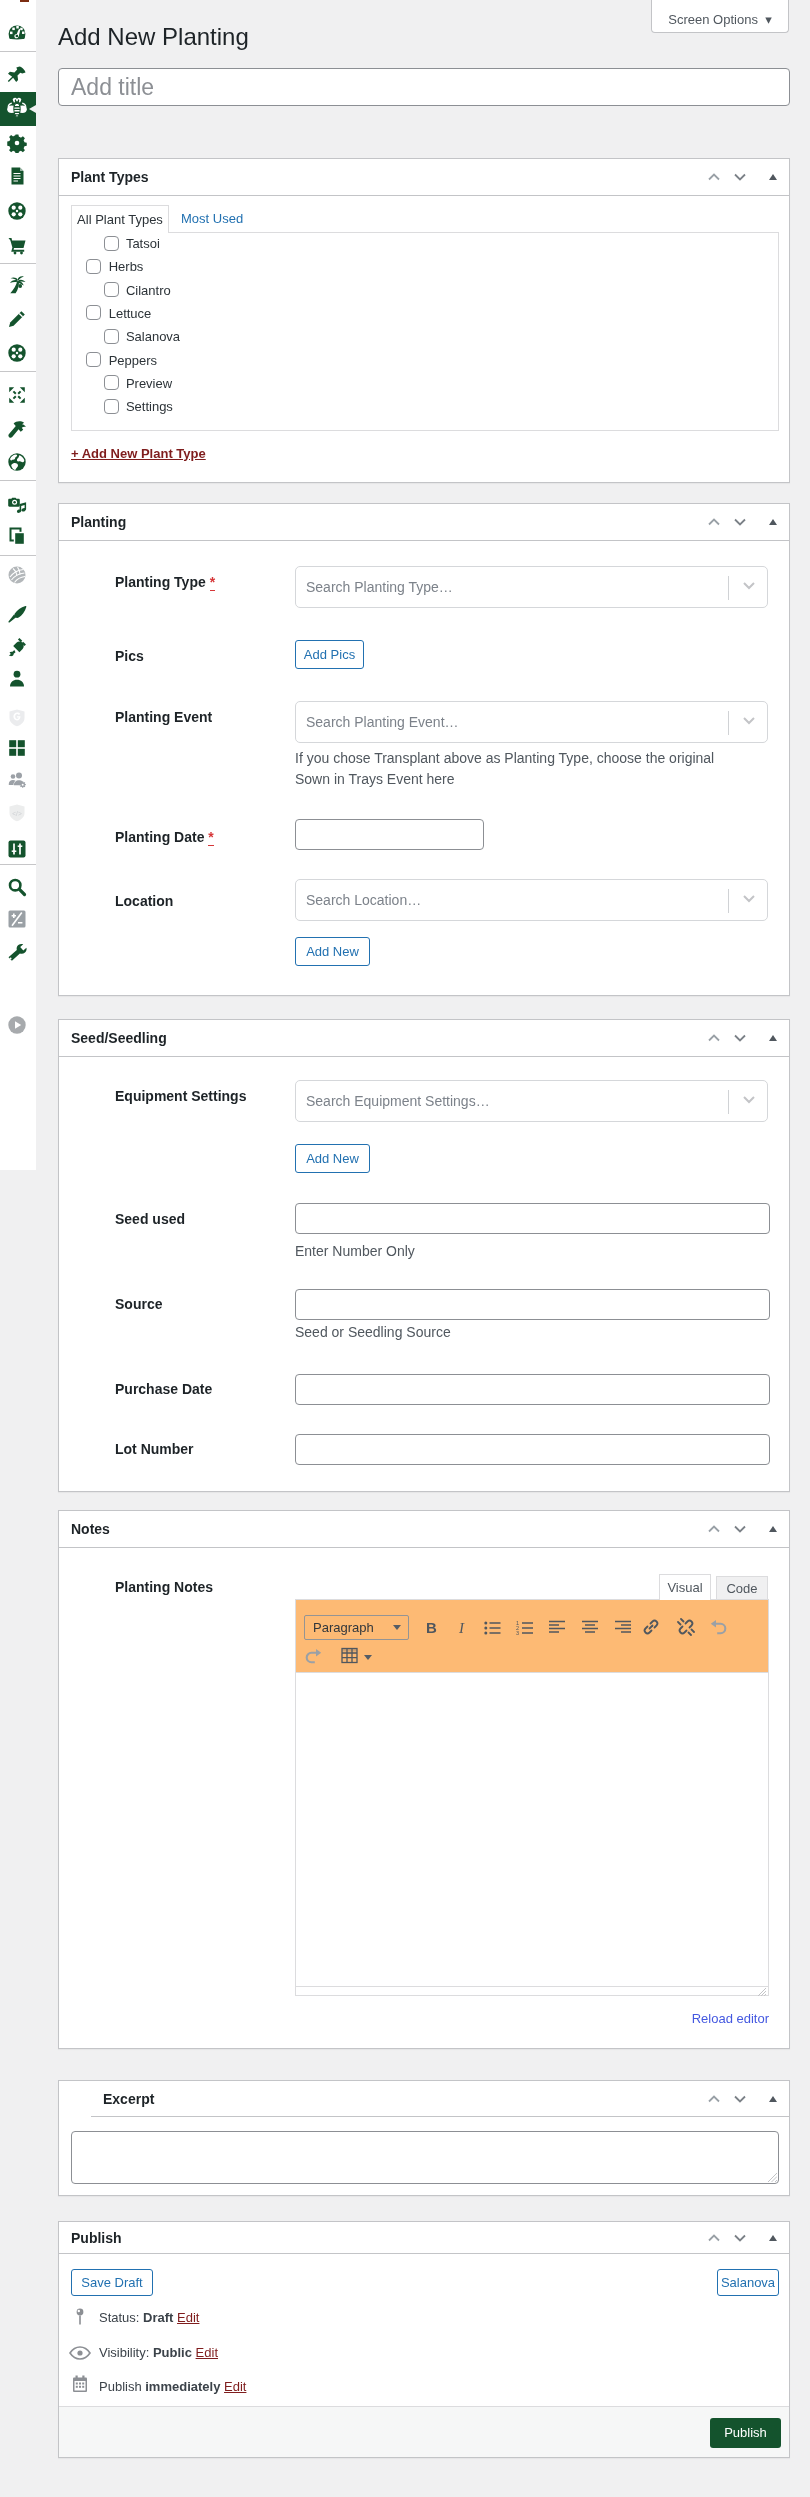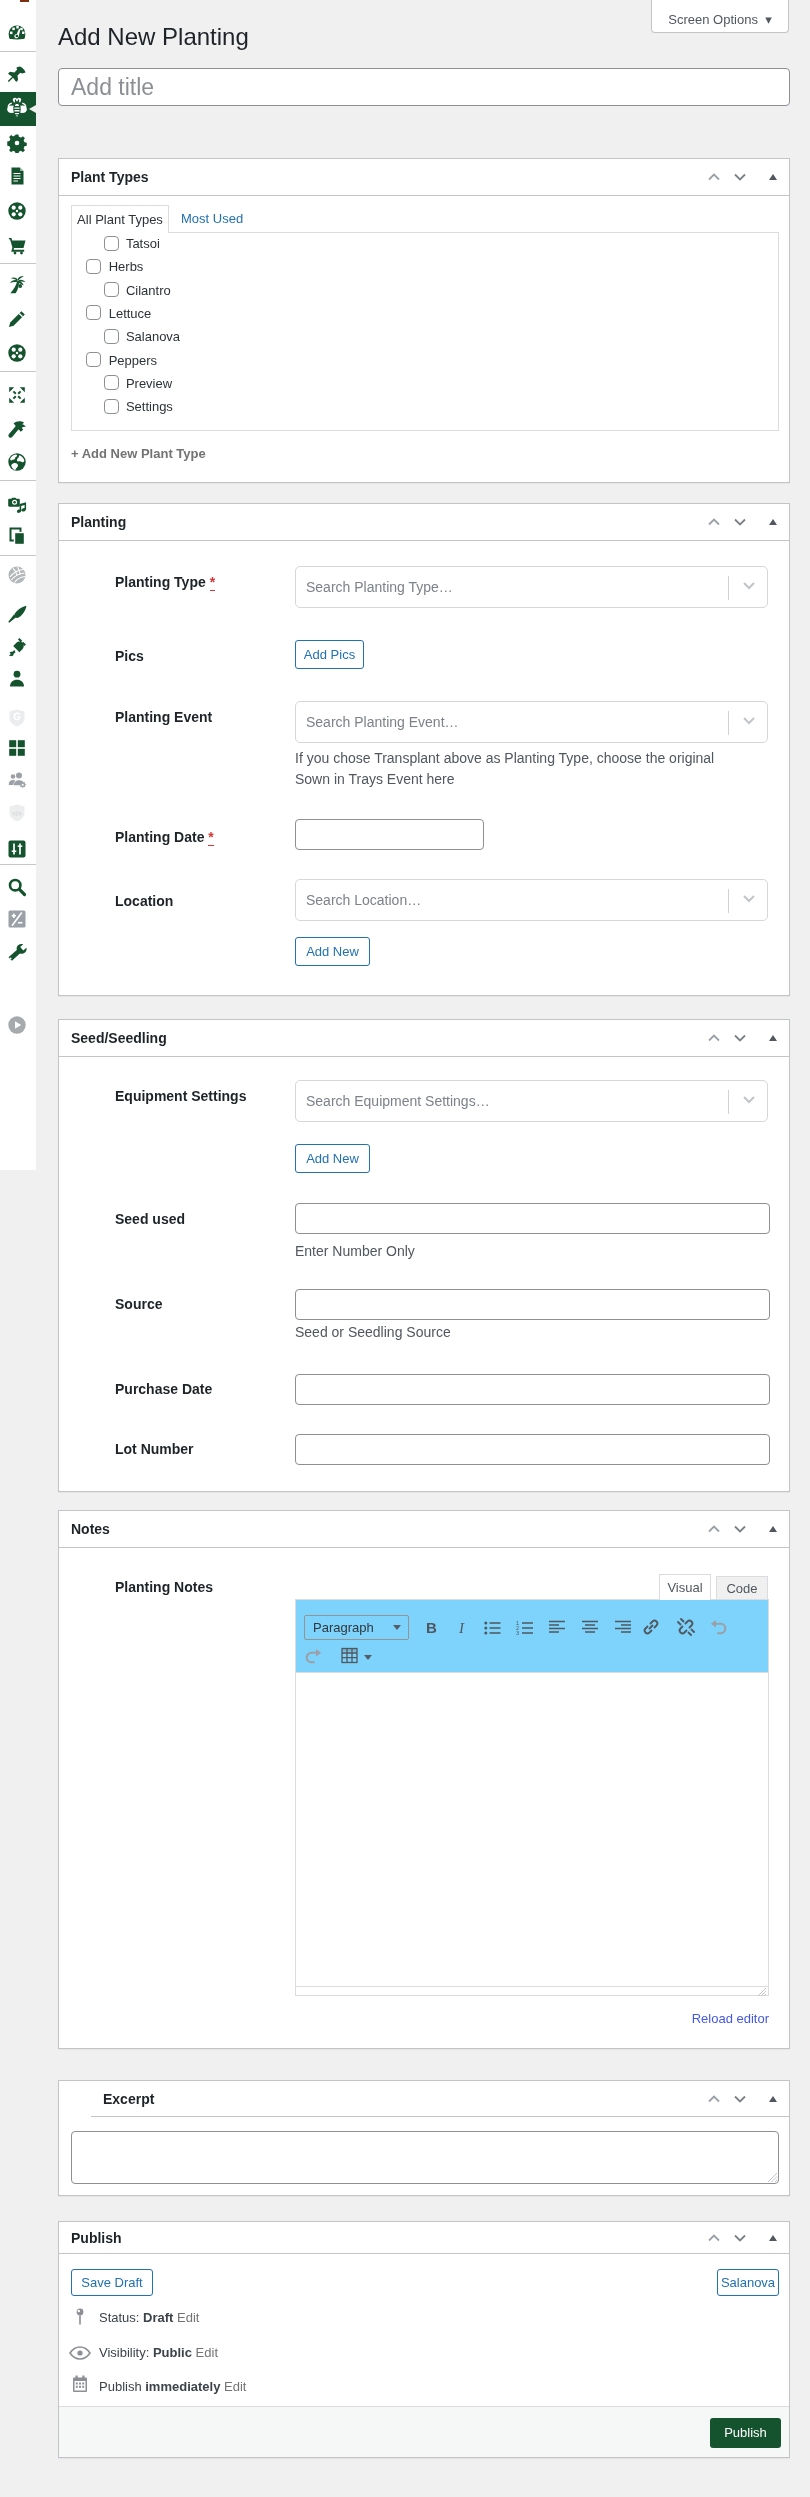--- a/index.html
+++ b/index.html
@@ -18,21 +18,21 @@
 .pbh { position:absolute; left:0; top:0; right:0; height:37px; border-bottom:1px solid #c3c4c7; }
 .pbh h2 { position:absolute; left:12px; top:0; line-height:37px; font-size:14px; font-weight:bold; color:#1d2327; }
 .label { position:absolute; left:12px; font-size:14px; font-weight:bold; color:#1d2327;padding-left:44px; }
 .req { color:#d63638; border-bottom:1px dashed #d63638; }
 .sel2 { position:absolute; left:236px; width:473px; height:42px; background:#fff; border:1px solid #d5d7da; border-radius:5px; font-size:14px; color:#7c828a; line-height:40px; padding-left:10px; }
 .sel2 .vline { position:absolute; right:38px; top:9px; width:1px; height:24px; background:#d0d2d5; }
 .sel2 svg { position:absolute; right:12px; top:15px; }
 .btn2 { position:absolute; background:#fff; border:1px solid #2271b1; border-radius:3px; color:#2271b1; font-size:13px; text-align:center; }
 .inp { position:absolute; background:#fff; border:1px solid #8c8f94; border-radius:4px; }
 .help { position:absolute; font-size:14px; color:#50575e; }
-.bluelink { color:#737373; }
+.bluelink { color:#7f1d1d; text-decoration:underline; }
 
 .hup { position:absolute; right:67px; top:50%; margin-top:-8px; }
 .hdn { position:absolute; right:41px; top:50%; margin-top:-8px; }
 .htri { position:absolute; right:12px; top:50%; margin-top:-3px; width:0; height:0; border-left:4.5px solid transparent; border-right:4.5px solid transparent; border-bottom:6px solid #50575e; }
 .cbrow { position:absolute; font-size:13px; color:#2c3338; height:16px; line-height:16px; }
 .cb { position:absolute; top:0; width:15px; height:15px; background:#fff; border:1px solid #8c8f94; border-radius:4px; }
 </style>
 </head>
 <body>
 <div id="sidebar">
@@ -342,21 +342,21 @@
       </svg>
       <svg class="hdn" width="16" height="16" viewBox="0 0 16 16">
         <polyline points="3,5.5 8,10.5 13,5.5" fill="none" stroke="#7b8187" stroke-width="1.8"></polyline>
       </svg>
       <span class="htri"></span>
     </div>
   <div class="label" style="top:68px;">Planting Notes</div>
   <div class="abs" style="left:600px; top:63px; width:52px; height:26px; background:#fff; border:1px solid #dcdcde; border-bottom:none; font-size:13px; color:#50575e; text-align:center; line-height:26px; z-index:2;">Visual</div>
   <div class="abs" style="left:657px; top:65px; width:52px; height:24px; background:#f0f0f1; border:1px solid #dcdcde; border-bottom:none; font-size:13px; color:#50575e; text-align:center; line-height:24px;">Code</div>
   <div class="abs" id="editor" style="left:236px; top:88px; width:474px; height:397px; border:1px solid #dcdcde; background:#fff;">
-<div class="abs" style="left:0; top:0; width:472px; height:73px; border-bottom:1px solid #dcdcde; background:#7dd3fc;">
+<div class="abs" style="left:0; top:0; width:472px; height:73px; border-bottom:1px solid #dcdcde; background:#fdba74;">
  <div class="abs" style="left:8px; top:15px; width:105px; height:25px; border:1px solid #949494; border-radius:2px; font-size:13px; color:#32373c; line-height:23px; padding-left:8px;">Paragraph<span style="position:absolute; right:7px; top:9px; width:0; height:0; border-left:4px solid transparent; border-right:4px solid transparent; border-top:5px solid #555d66;"></span></div>
  <div class="abs" style="left:127px; top:16px; width:17px; height:24px; font-weight:bold; font-size:15px; color:#50575e; text-align:center; line-height:24px;">B</div>
  <div class="abs" style="left:157px; top:16px; width:17px; height:24px; font-style:italic; font-size:15px; color:#50575e; text-align:center; line-height:24px; font-family:'Liberation Serif',serif;">I</div>
  <svg class="abs" style="left:188px; top:20px;" width="17" height="16" viewBox="0 0 17 16">
           <g stroke="#50575e" stroke-width="1.5">
             <path d="M5.5 3h11M5.5 8h11M5.5 13h11"></path>
           </g>
           <g fill="#50575e">
             <circle cx="1.8" cy="3" r="1.5"></circle>
             <circle cx="1.8" cy="8" r="1.5"></circle>

